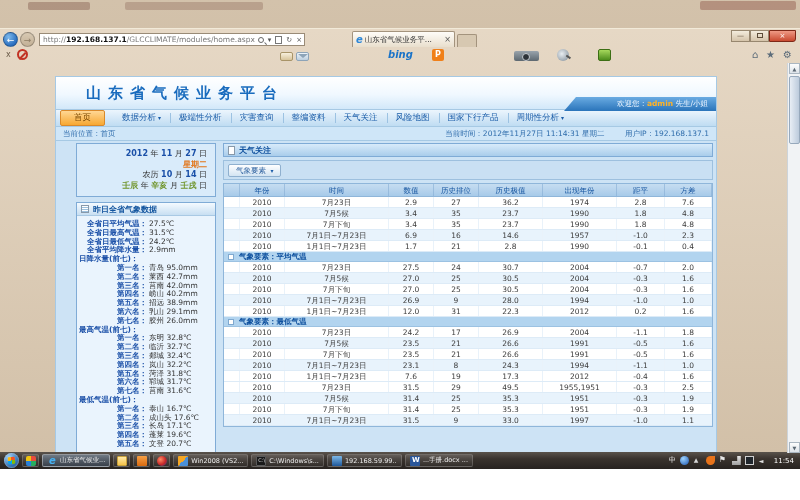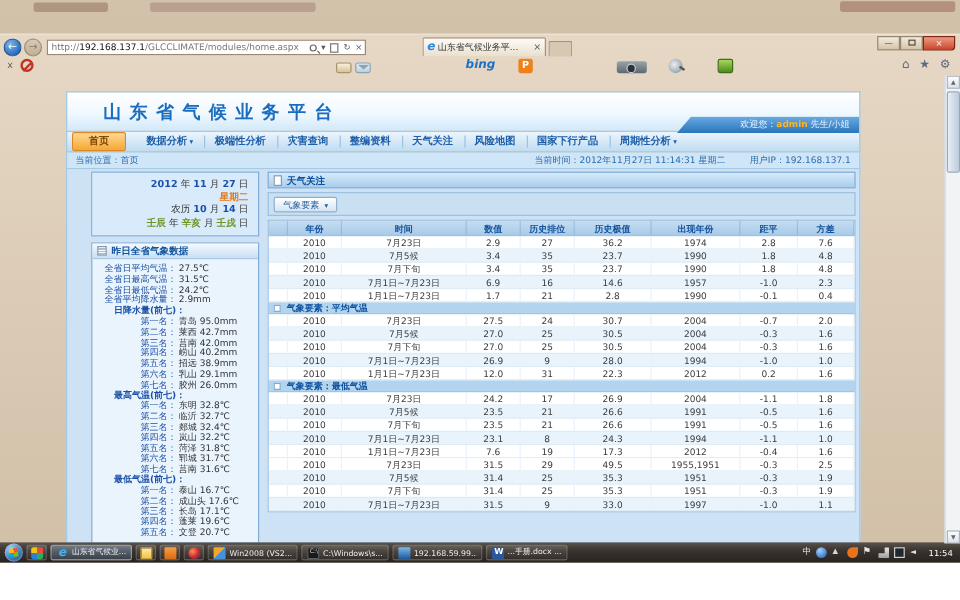--- a/index.html
+++ b/index.html
@@ -16,21 +16,21 @@
   
   .browser{position:absolute;left:0;top:28px;width:800px;height:424px;
            background:linear-gradient(180deg,#e6d8c5,#d2c0a8);border-top:1px solid #f2ead9}
   .nav-btn{position:absolute;top:3px;width:15px;height:15px;border-radius:50%;
            text-align:center;line-height:14px;font-size:9px;border:1px solid rgba(0,0,0,.25)}
   .nav-btn.back{left:3px;background:radial-gradient(circle at 35% 30%,#7db9ec,#2a6fc0 70%);color:#fff}
   .nav-btn.fwd{left:20px;background:linear-gradient(#d8c9b3,#c2b096);color:#8d7c64}
   .urlbox{position:absolute;left:39px;top:4px;width:266px;height:13px;background:#fff;
           border:1px solid #98herd;border:1px solid #998b77;font-size:7.5px;line-height:11px;
           padding:0 36px 0 3px;color:#777;white-space:nowrap;overflow:hidden}
-  .u-host{color:#111;font-weight:normal}
+  .u-host{color:#111;font-weight:bold}
   .u-icons{position:absolute;right:2px;top:2px;display:flex;gap:4px;align-items:center}
   .lens{width:6px;height:6px;border:1.3px solid #666;border-radius:50%;position:relative;display:inline-block}
   .lens::after{content:"";position:absolute;left:5px;top:5px;width:3px;height:1.3px;background:#666;transform:rotate(45deg)}
   .u-glyph{font-size:7px;color:#555;line-height:8px}
   .compat{width:7px;height:8px;border:1px solid #777;display:inline-block;background:#fff}
   .tab{position:absolute;left:352px;top:2px;width:103px;height:16px;display:flex;align-items:center;
        background:linear-gradient(#fefcf8,#e9dfcd);border:1px solid #a3937d;border-bottom:none;
        border-radius:2px 2px 0 0;font-size:7.5px;color:#333;padding:0 3px;gap:2px}
   .ie-e{color:#2d87d8;font-weight:bold;font-style:italic;font-size:10px;line-height:10px}
   .tab-t{flex:1;white-space:nowrap;overflow:hidden}
@@ -70,21 +70,21 @@
   .page-shell{position:absolute;left:55px;top:13px;width:662px}
   .site-header{position:relative;height:33px;background:linear-gradient(180deg,#ffffff 0%,#f0f8ff 55%,#d2e8f9 100%);
                border:1px solid #a6c9e4;border-bottom:none}
   .site-title{position:absolute;left:30px;top:7px;font-size:15px;font-weight:bold;color:#1a6cbe;letter-spacing:7px;white-space:nowrap}
   .welcome{position:absolute;right:0;top:20px;height:14px;width:152px;z-index:5;
            background:linear-gradient(180deg,#6aabe2,#2a74ba);color:#eaf4ff;font-size:7.5px;line-height:14px;
            text-align:right;padding-right:8px;clip-path:polygon(12px 0,100% 0,100% 100%,0 100%)}
   .w-user{color:#ffb327;font-weight:bold}
   .nav-bar{height:18px;background:linear-gradient(180deg,#ecf5fd,#bfdcf2);border:1px solid #a6c9e4;
            display:flex;align-items:center;padding-left:4px;position:relative;z-index:2}
-  .nav-item{font-size:8.5px;font-weight:bold;color:#1c5ea9;padding:2px 9px;position:relative;white-space:nowrap}
+  .nav-item{font-size:8.5px;font-weight:normal;color:#1c5ea9;padding:2px 9px;position:relative;white-space:nowrap}
   .nav-item:not(.active):not(:nth-child(2))::before{content:"";position:absolute;left:0;top:3px;bottom:3px;width:1px;background:#9cc2e2}
   .nav-item.active{background:linear-gradient(180deg,#ffd794,#f7a832);border:1px solid #d9892a;border-radius:2px;
                    color:#7c4a05;margin-right:8px;padding:1px 13px}
   .caret{font-size:6px;color:#1c5ea9;margin-left:2px}
   .crumb-bar{height:14px;background:#cfe6f8;border:1px solid #a6c9e4;border-top:none;font-size:7.5px;color:#2e6cab;
              display:flex;justify-content:space-between;align-items:center;padding:0 7px}
   .crumb-right span{margin-left:18px}
   .content{position:relative;background:#cde3f5;border:1px solid #a6c9e4;border-top:none;height:312px;overflow:hidden}
   
   .sidebar{position:absolute;left:20px;top:2px;width:140px}
@@ -93,36 +93,36 @@
           display:flex;align-items:center;padding-left:4px;font-size:8px;font-weight:bold;color:#12549e}
   .p-ico{width:8px;height:8px;background:#fff;border:1px solid #8899aa;border-top:3px solid #d05038;margin-right:4px;flex:none}
   .p-ico.list{border-top:1px solid #8899aa;background:repeating-linear-gradient(#fff 0 1px,#9cc0dd 1px 2px)}
   .cal-body{padding:5px 8px 5px 4px;background:#d9ebfa;text-align:right;font-size:8px;color:#333}
   .cal-line{line-height:10.5px;white-space:nowrap}
   .num{color:#1b50a8;font-weight:bold}
   .week{color:#e2761a;font-weight:bold}
   .gz{color:#6e9327;font-weight:bold}
   .weather-body{padding:4px 4px 3px 0;font-size:7.5px;color:#333}
   .stat-line,.rank-line,.group-title{line-height:8.8px;white-space:nowrap}
-  .s-label,.r-label{display:inline-block;width:70px;text-align:right;color:#1b50a8;font-weight:normal}
+  .s-label,.r-label{display:inline-block;width:70px;text-align:right;color:#1b50a8;font-weight:bold}
   .s-value,.r-value{margin-left:2px}
-  .group-title{color:#1b50a8;font-weight:bold;padding-left:18px}
+  .group-title{color:#1b50a8;font-weight:bold;padding-left:2px}
   
   .main{position:absolute;left:167px;top:2px;width:490px}
   .m-title{height:14px;background:linear-gradient(180deg,#d8ebfa,#a9cdeb);border:1px solid #7fabd6;
            display:flex;align-items:center;padding-left:4px;font-size:8px;font-weight:bold;color:#0e4f9d}
   .m-ico{width:7px;height:9px;background:#fff;border:1px solid #8899aa;margin-right:4px;flex:none}
   .m-toolbar{margin-top:3px;height:20px;background:#c9e0f3;border:1px solid #9dc0de;position:relative}
   .filter-btn{position:absolute;left:4px;top:3px;height:13px;padding:0 7px;
               background:linear-gradient(180deg,#ffffff,#d3e4f2);border:1px solid #8fb0cf;border-radius:2px;
               font-size:7.5px;line-height:11px;color:#2a5f9e}
   .m-table{margin-top:3px;border:1px solid #8fb6da;background:#fff}
   .trow{display:grid;grid-template-columns:16px 45px 104px 45px 45px 64px 74px 48px 1fr}
   .thead-row{height:13px;background:linear-gradient(180deg,#c6ddf1,#a7cae9);border-bottom:1px solid #8fb6da}
-  .thead-row .cell{font-size:7.5px;font-weight:bold;color:#12529e;line-height:13px;text-align:center;
+  .thead-row .cell{font-size:7.5px;font-weight:normal;color:#12529e;line-height:13px;text-align:center;
                    border-right:1px solid rgba(130,170,210,.55);overflow:hidden}
   .section-row{height:10px;background:#b2d4ef;display:flex;align-items:center;font-size:7.5px;color:#0e509e;
                font-weight:bold;border-bottom:1px solid #9cc2e2}
   .expbox{width:6px;height:6px;background:#fff;border:1px solid #7fa9d0;margin:0 5px 0 4px;flex:none}
   .data-row{height:11px;border-bottom:1px solid #ddebf7;background:#fff}
   .data-row.alt{background:#e8f3fc}
   .data-row .cell{font-size:7.5px;color:#3c3c3c;line-height:11px;text-align:center;
                   border-right:1px solid #e9f2fa;overflow:hidden;white-space:nowrap}
   
   .taskbar{position:absolute;left:0;top:452px;width:800px;height:17px;display:flex;align-items:center;

